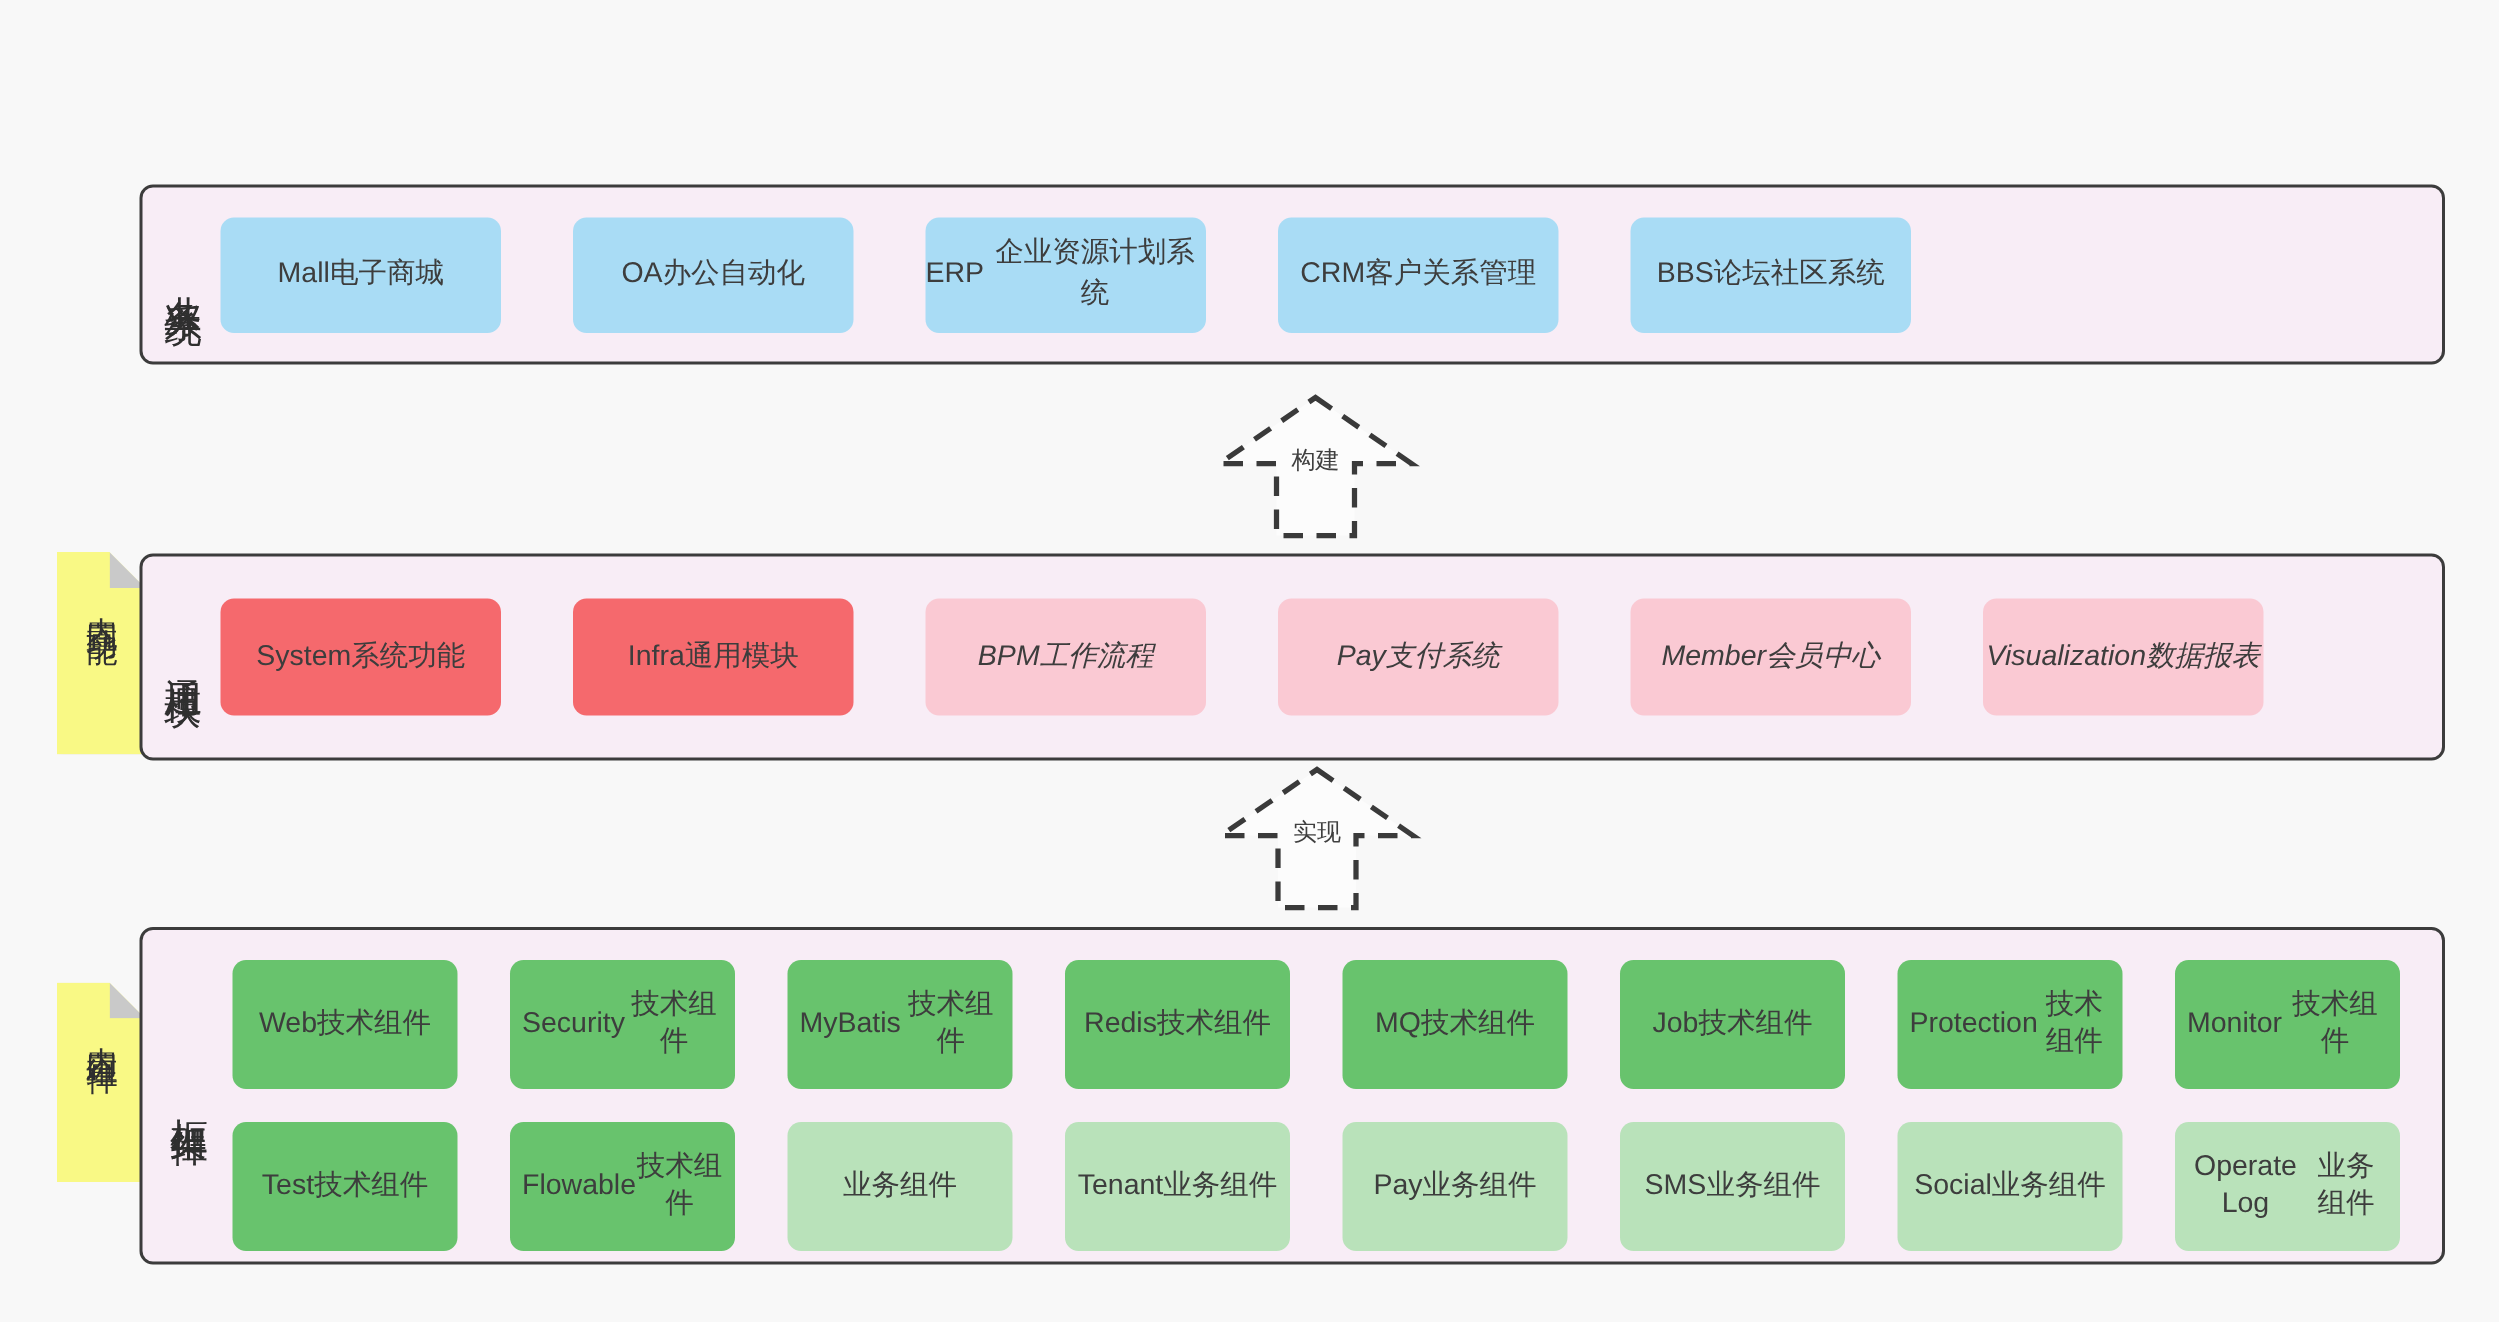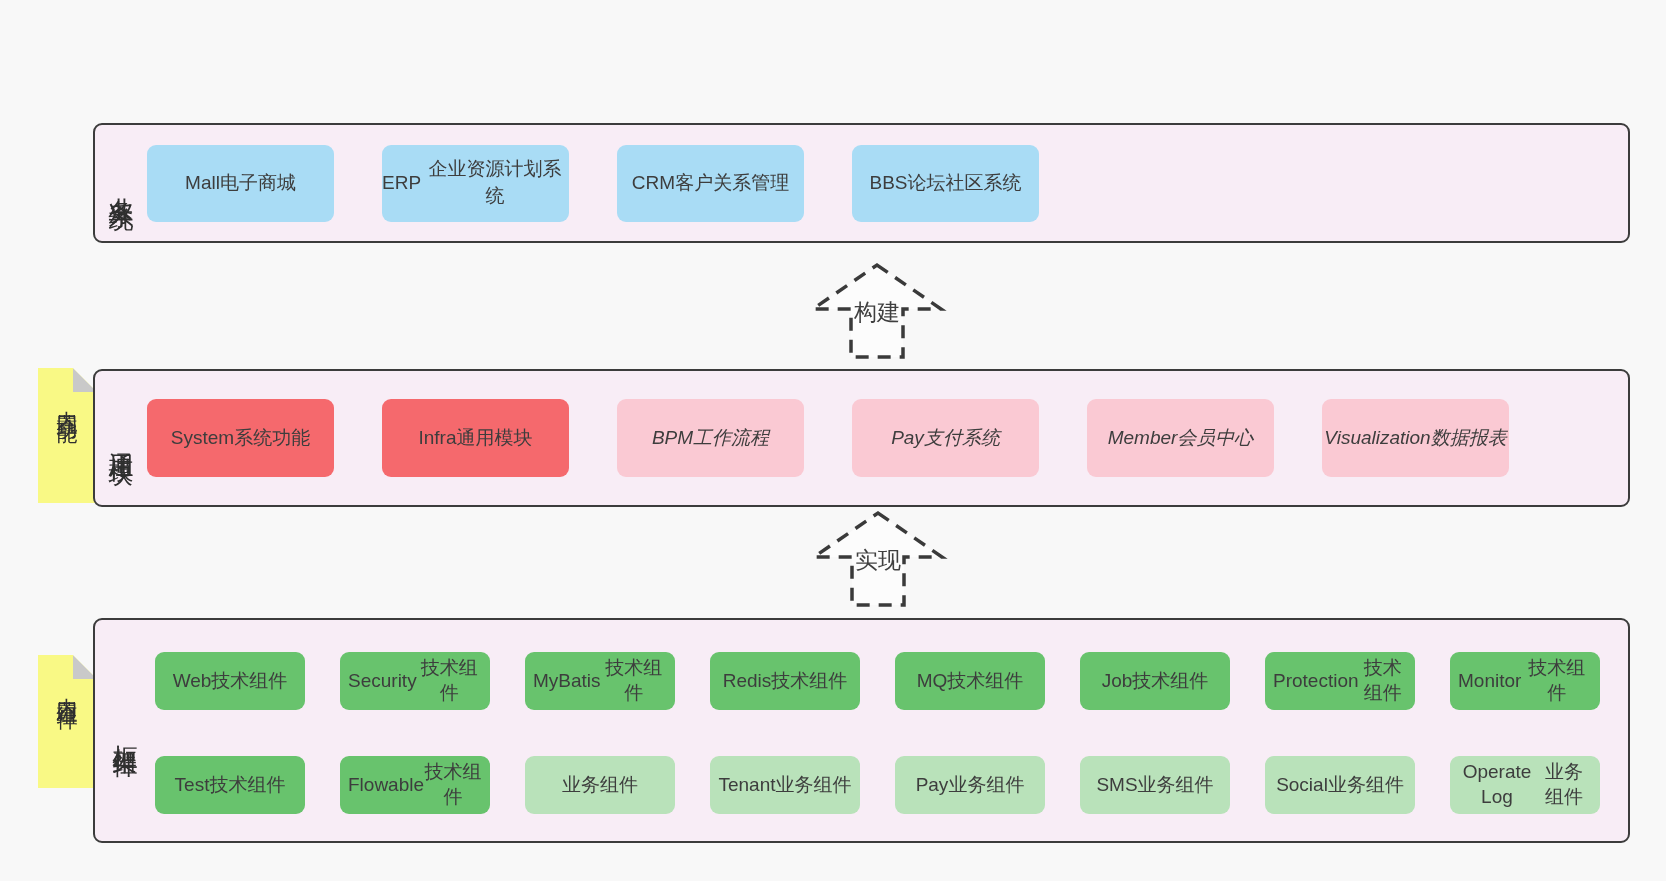--- a/index.html
+++ b/index.html
@@ -24,21 +24,21 @@
         font-size:25px;letter-spacing:3px;color:var(--label);line-height:1;}
 
   .boxes-row{flex:1;display:flex;align-items:center;gap:48px;}
   .rows-col{flex:1;display:flex;flex-direction:column;justify-content:flex-start;gap:22px;padding-top:20px;}
   .rows-col .boxes-row{flex:0 0 82px;gap:35px;}
 
   .box{width:187px;height:77px;border-radius:9px;display:flex;flex-direction:row;
        align-items:center;justify-content:center;text-align:center;
        font-size:19px;line-height:1.42;color:var(--text);}
   .band2 .box{height:78px;}
-  .band3 .box{width:150px;height:58px;line-height:1.3;padding:0 8px;}
+  .band3 .box{width:150px;height:86px;line-height:1.3;padding:0 8px;}
   .box.blue{background:var(--blue);}
   .box.red{background:var(--red);}
   .box.pink{background:var(--pink);font-style:italic;}
   .box.green{background:var(--green);}
   .box.green-light{background:var(--green-light);}
 
   .note{position:absolute;width:59px;background:var(--note-bg);z-index:0;
         display:flex;justify-content:center;
         clip-path:polygon(0 0, calc(100% - 24px) 0, 100% 24px, 100% 100%, 0 100%);
         filter:drop-shadow(1px 2px 2px rgba(0,0,0,0.18));}
@@ -49,21 +49,21 @@
   .note span{writing-mode:vertical-rl;text-orientation:upright;font-size:21px;
         letter-spacing:4px;color:var(--label);padding-top:26px;line-height:1;}
 
   .arrow{position:absolute;width:134px;height:96px;z-index:2;}
   .arrow1{left:810px;top:263px;}
   .arrow2{left:811px;top:511px;}
   .arrow svg{display:block;width:100%;height:100%;overflow:visible;}
   .arrow polygon{fill:var(--arrow-fill);stroke:var(--arrow-stroke);stroke-width:3.5;
         stroke-dasharray:13 9;stroke-linejoin:miter;}
   .arrow .arrow-label{position:absolute;left:0;right:0;top:34px;text-align:center;
-        font-size:23px;color:#3f3f3f;}
+        font-size:16px;color:#3f3f3f;}
 </style>
 </head>
 <body>
 
 <div class="canvas">
 
   <div class="note note1">
     <div class="fold"></div>
     <span>内置功能</span>
   </div>
@@ -73,20 +73,24 @@
   </div>
 
   <div class="band band1">
     <div class="side-label">
       <span>业务系统</span>
     </div>
     <div class="boxes-row">
         <div class="box blue">
           <div>Mall</div>
           <div>电子商城</div>
+        </div>
+        <div class="box blue">
+          <div>OA</div>
+          <div>办公自动化</div>
         </div>
         <div class="box blue">
           <div>ERP</div>
           <div>企业资源计划系统</div>
         </div>
         <div class="box blue">
           <div>CRM</div>
           <div>客户关系管理</div>
         </div>
         <div class="box blue">

